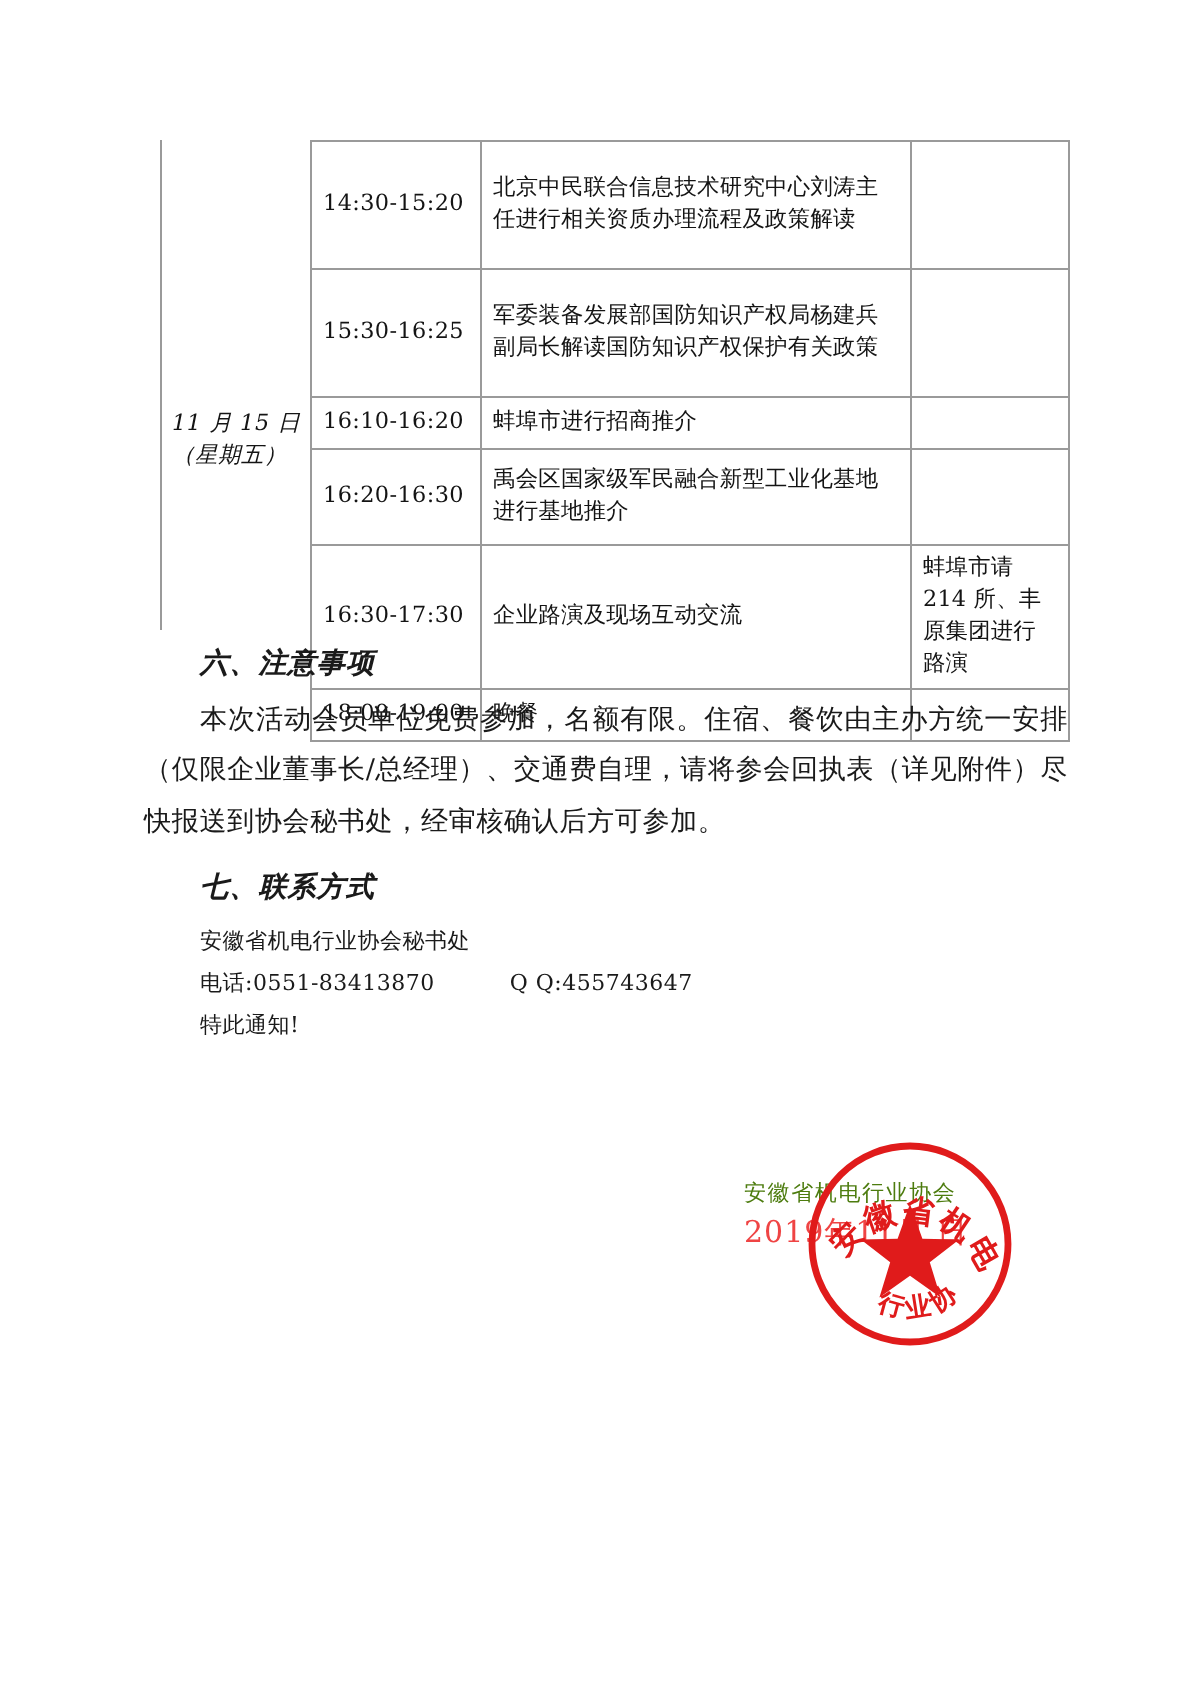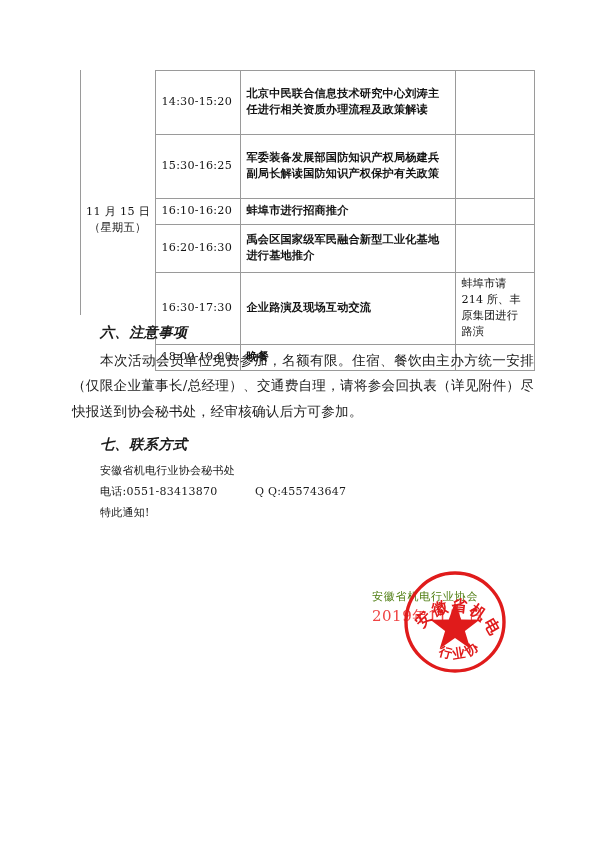--- a/index.html
+++ b/index.html
@@ -40,40 +40,41 @@
     font-size: 11.2px;
     line-height: 1.42;
     color: #141414;
   }
   .col-date   { width: 75px; }
   .col-time   { width: 85px; }
   .col-topic  { width: 215px; }
   .col-note   { width: 79px; }
 
   .cell-date {
-    text-align: center;
+    text-align: left;
     font-family: "DejaVu Serif", "Liberation Serif", serif;
     font-size: 11px;
     line-height: 1.6;
     letter-spacing: 0.3px;
     border-left: none !important;
     border-top: none !important;
     border-bottom: none !important;
+    font-style: italic;
   }
   .cell-date .d-line { display: block; white-space: nowrap; }
 
   .cell-time {
     text-align: left;
     font-size: 11.4px;
     letter-spacing: 0.2px;
     white-space: nowrap;
   }
   .cell-topic {
     text-align: left;
-    font-weight: bold;
+    font-weight: normal;
     font-size: 11.4px;
     letter-spacing: 0.15px;
     margin-left: 48px;
   }
   .cell-note {
     text-align: left;
     font-size: 10.4px;
     line-height: 1.5;
     letter-spacing: 0.1px;
   }

